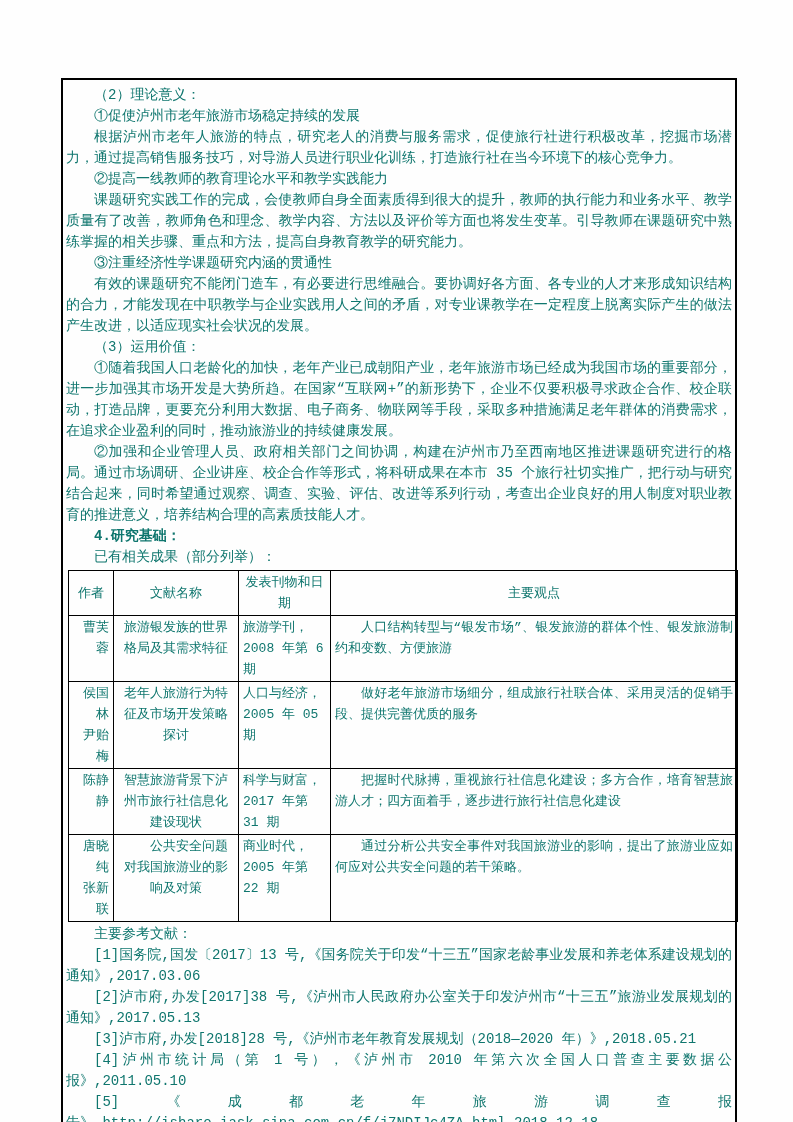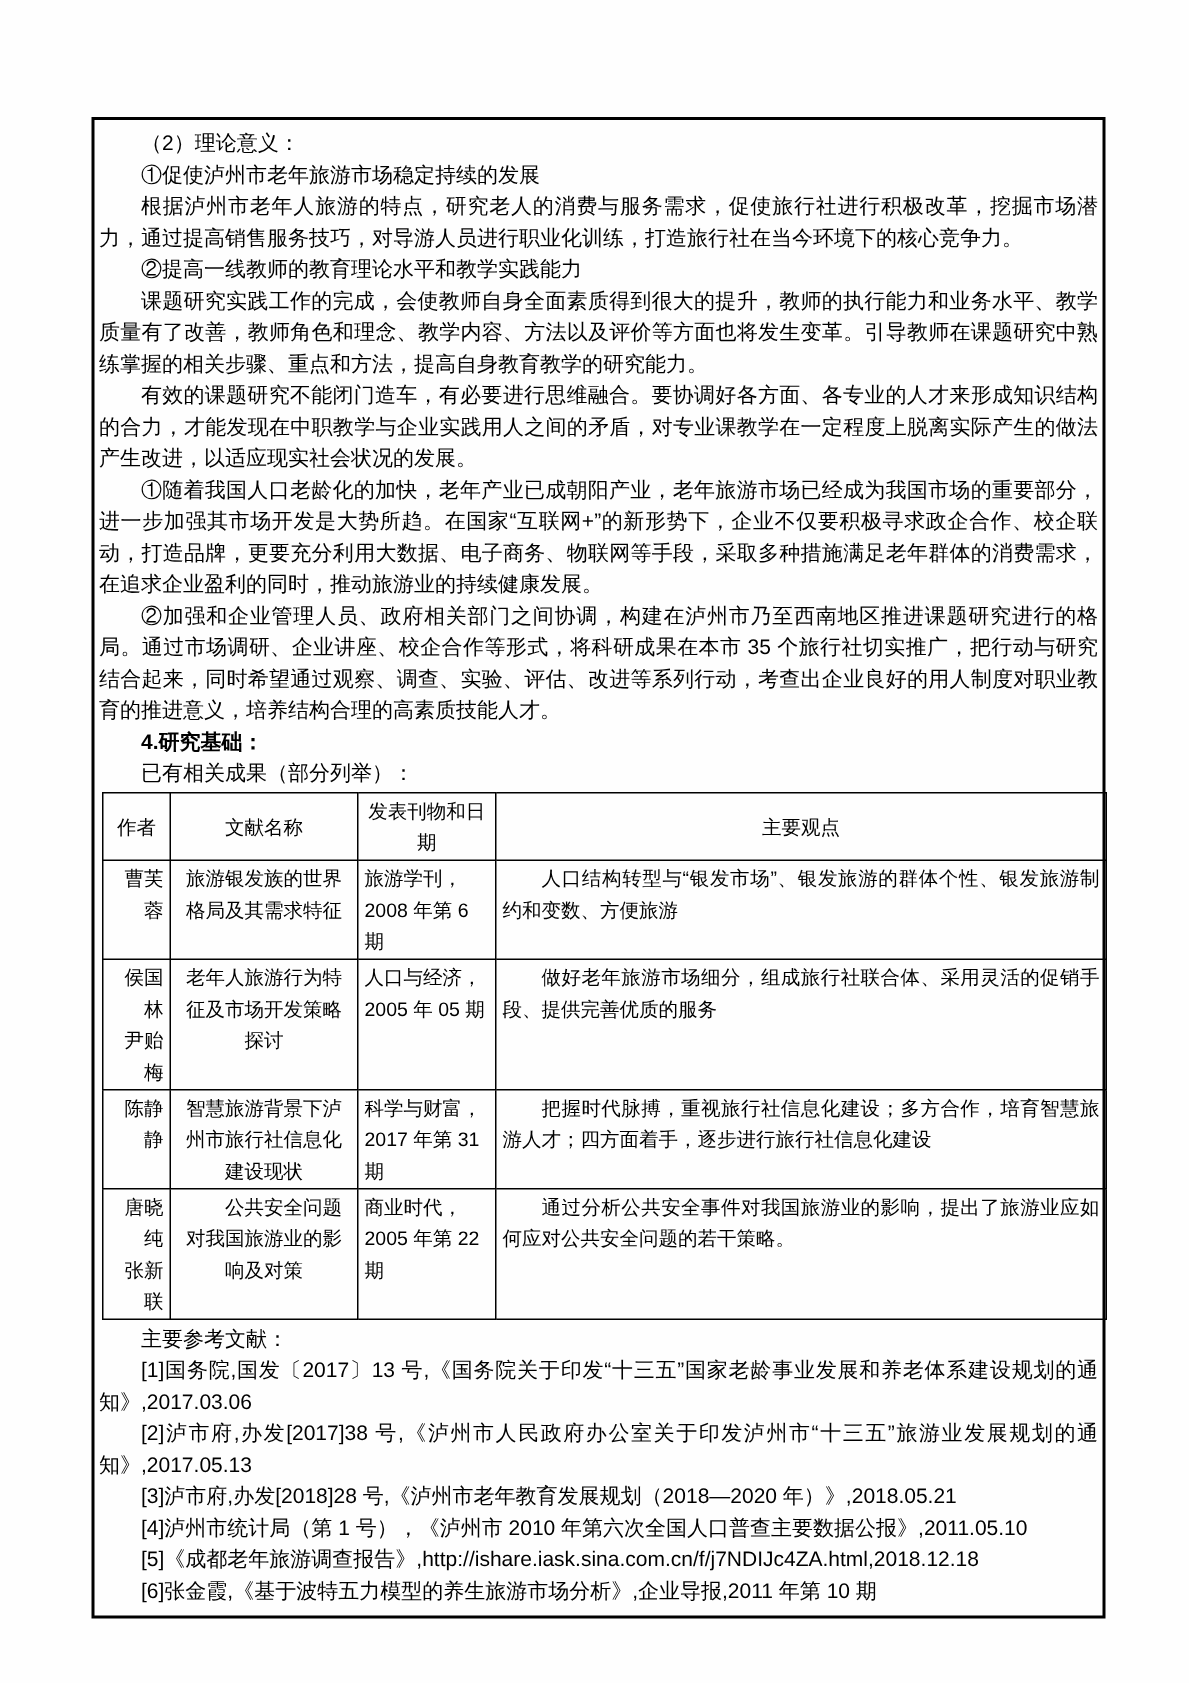--- a/index.html
+++ b/index.html
@@ -1,22 +1,22 @@
 <!DOCTYPE html>
 <html><head>
 <meta charset="utf-8">
 <style>
   html, body { margin: 0; padding: 0; background: #ffffff; }
   .page {
     position: relative;
     width: 793px;
     height: 1122px;
     background: #fefefe;
-    font-family: Liberation Sans, sans-serif;
-    color: #000000;
+    font-family: Liberation Mono, monospace;
+    color: #0f766e;
     overflow: hidden;
   }
   .frame {
     position: absolute;
     left: 61px;
     top: 78px;
     width: 676px;
     min-height: 945px;
     box-sizing: border-box;
     border: 2px solid #000;
@@ -63,21 +63,23 @@
 <body>
 
 <div class="page">
   <div class="frame">
 
     <p>（2）理论意义：</p>
     <p>①促使泸州市老年旅游市场稳定持续的发展</p>
     <p>根据泸州市老年人旅游的特点，研究老人的消费与服务需求，促使旅行社进行积极改革，挖掘市场潜力，通过提高销售服务技巧，对导游人员进行职业化训练，打造旅行社在当今环境下的核心竞争力。</p>
     <p>②提高一线教师的教育理论水平和教学实践能力</p>
     <p>课题研究实践工作的完成，会使教师自身全面素质得到很大的提升，教师的执行能力和业务水平、教学质量有了改善，教师角色和理念、教学内容、方法以及评价等方面也将发生变革。引导教师在课题研究中熟练掌握的相关步骤、重点和方法，提高自身教育教学的研究能力。</p>
+    <p>③注重经济性学课题研究内涵的贯通性</p>
     <p>有效的课题研究不能闭门造车，有必要进行思维融合。要协调好各方面、各专业的人才来形成知识结构的合力，才能发现在中职教学与企业实践用人之间的矛盾，对专业课教学在一定程度上脱离实际产生的做法产生改进，以适应现实社会状况的发展。</p>
+    <p>（3）运用价值：</p>
     <p>①随着我国人口老龄化的加快，老年产业已成朝阳产业，老年旅游市场已经成为我国市场的重要部分，进一步加强其市场开发是大势所趋。在国家“互联网+”的新形势下，企业不仅要积极寻求政企合作、校企联动，打造品牌，更要充分利用大数据、电子商务、物联网等手段，采取多种措施满足老年群体的消费需求，在追求企业盈利的同时，推动旅游业的持续健康发展。</p>
     <p>②加强和企业管理人员、政府相关部门之间协调，构建在泸州市乃至西南地区推进课题研究进行的格局。通过市场调研、企业讲座、校企合作等形式，将科研成果在本市 35 个旅行社切实推广，把行动与研究结合起来，同时希望通过观察、调查、实验、评估、改进等系列行动，考查出企业良好的用人制度对职业教育的推进意义，培养结构合理的高素质技能人才。</p>
 
     <p class="bold">4.研究基础：</p>
     <p>已有相关成果（部分列举）：</p>
 
     <table class="lit">
       <colgroup>
         <col class="c-author">
           <col class="c-title">

